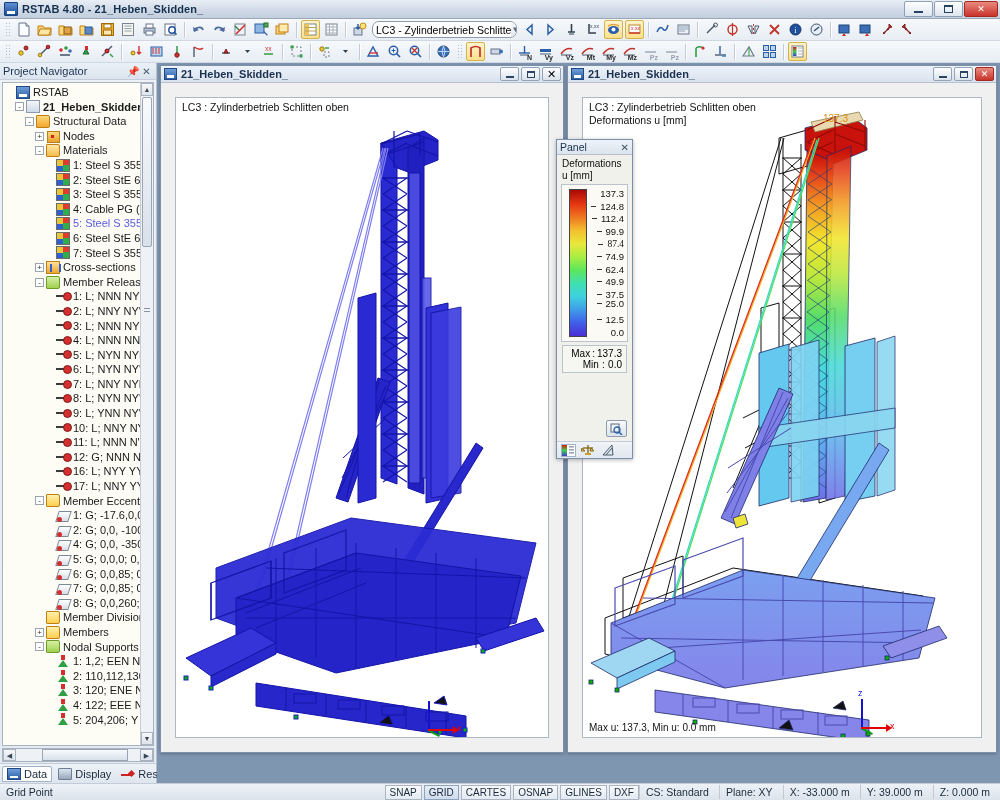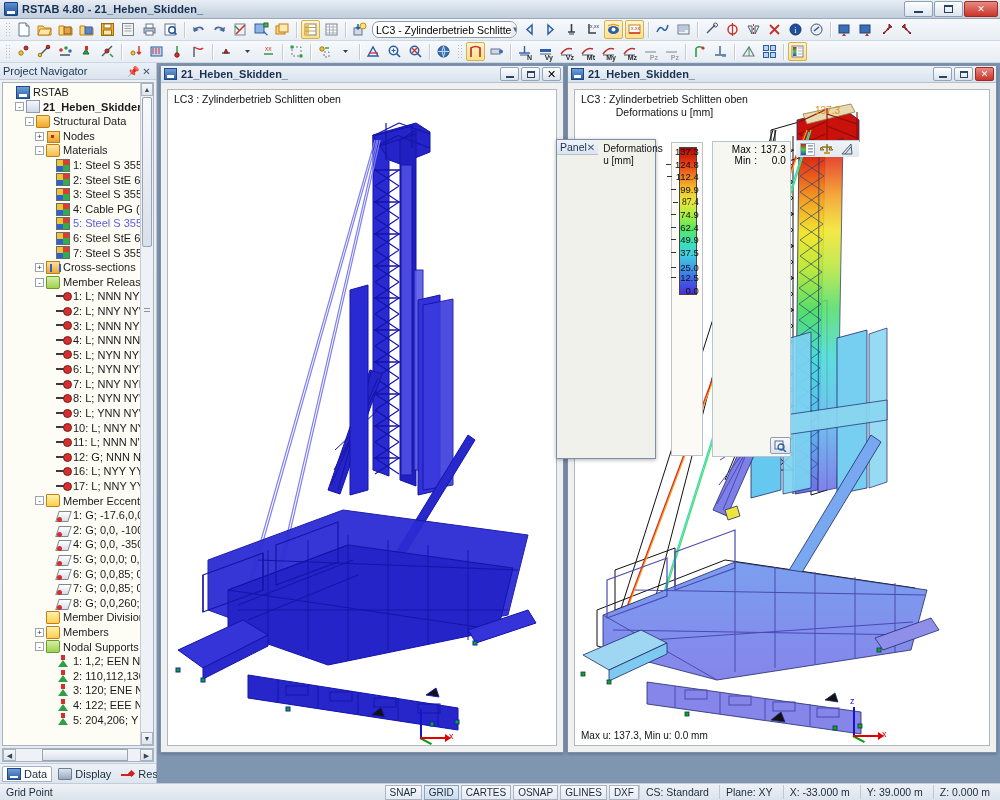--- a/index.html
+++ b/index.html
@@ -142,38 +142,38 @@
   .vwin-title .vi { width:13px; height:12px; margin-right:4px; position:relative;
                     background:linear-gradient(#6f9fd8,#2a5ea8); border:1px solid #1f4884; }
   .vwin-title .vi:after{ content:""; position:absolute; left:2px; top:6px; right:2px; height:3px; background:#fff; }
   .vwin-title .vt { font-size:11px; color:#1a3050; font-weight:bold; }
   .vwin-btns { position:absolute; right:2px; top:1px; display:flex; gap:2px; }
   .vb { width:19px; height:14px; border:1px solid #94a3b5; border-radius:2px;
         background:linear-gradient(#fdfefe,#dbe3ec); display:flex; align-items:center; justify-content:center; }
   .vb.close { background:linear-gradient(#e88a80,#c9342a); border-color:#a5291f; color:#fff; font-size:9px; }
   .vb .mini { width:8px; height:2px; background:#2a4461; margin-top:5px; }
   .vb .maxi { width:8px; height:7px; border:1px solid #2a4461; border-top-width:2px; }
-  .vwin-canvas { flex:1; background:#fff; border:1px solid #aeb8c4; margin:6px; position:relative; overflow:hidden;text-align:center; }
+  .vwin-canvas { flex:1; background:#fff; border:1px solid #aeb8c4; margin:14px; position:relative; overflow:hidden; }
   .caption { position:absolute; left:6px; top:3px; font-size:10.5px; color:#111; line-height:12.5px; white-space:pre; }
   .footnote { position:absolute; left:6px; bottom:4px; font-size:10px; color:#111; }
 
   
   .triad { position:absolute; }
   .triad .lx { position:absolute; left:0; top:12px; width:26px; height:2px; background:#e00000; }
   .triad .lx:after{ content:""; position:absolute; right:-5px; top:-3px; border-left:6px solid #e00000;
                     border-top:4px solid transparent; border-bottom:4px solid transparent; }
   .triad .ly { position:absolute; left:0; top:12px; width:13px; height:2px; background:#0a9c0a;
                transform:rotate(28deg); transform-origin:left center; }
   .triad .lz { position:absolute; left:0; top:-16px; width:2px; height:28px; background:#1414d0; }
   .triad .tx { position:absolute; left:29px; top:6px; font-size:9px; color:#e00000; }
   .triad .tz { position:absolute; left:-3px; top:-27px; font-size:9px; color:#1414d0; }
 
   
-  .panel { position:absolute; width:100px; background:#f1f1ec; border:1px solid #7d90a8;
-           display:flex; flex-direction:row; box-shadow:0 1px 4px rgba(0,0,0,.3); z-index:50; }
+  .panel { position:absolute; width:77px; background:#f1f1ec; border:1px solid #7d90a8;
+           display:flex; flex-direction:column; box-shadow:0 1px 4px rgba(0,0,0,.3); z-index:50; }
   .panel-title { height:15px; display:flex; align-items:center; padding:0 3px;
                  background:linear-gradient(#eef3f9,#dbe4ee); border-bottom:1px solid #b6c1cf; }
   .panel-title .pt { font-size:10.5px; color:#1a3050; flex:1; }
   .panel-title .px { font-size:10px; color:#425468; }
   .panel-hd { font-size:10px; padding:3px 4px 1px 5px; line-height:11.5px; color:#111; }
   .scalebox { margin:2px 4px; background:#fbfaf4; border:1px solid #b9c2cd; padding:4px 3px; display:flex; }
   .grad { width:18px; height:148px; margin-left:4px; border:1px solid #444;
      background:linear-gradient(to top,
        #4b2fd6 0%, #3f5fe8 9%, #3f9ce8 18%, #3fd0e0 27%, #3fe0b0 36%,
        #5ce65c 45%, #a8ee44 54%, #e8e83c 63%, #f2c12e 72%, #ef7a22 81%,
@@ -1454,21 +1454,21 @@
           <div class="ticks" id="ticks">
               <div class="tk" style="top: 0px;">137.3</div>
               <div class="tk" style="top: 12.6364px;"><i></i>124.8</div>
               <div class="tk" style="top: 25.2727px;"><i></i>112.4</div>
               <div class="tk" style="top: 37.9091px;"><i></i>99.9</div>
               <div class="tk" style="top: 50.5455px; font-family: Liberation Serif, serif;"><i></i>87.4</div>
               <div class="tk" style="top: 63.1818px;"><i></i>74.9</div>
               <div class="tk" style="top: 75.8182px;"><i></i>62.4</div>
               <div class="tk" style="top: 88.4545px;"><i></i>49.9</div>
               <div class="tk" style="top: 101.091px;"><i></i>37.5</div>
-              <div class="tk" style="top: 116px; margin-left: 32px;"><i></i>25.0</div>
+              <div class="tk" style="top: 110px; margin-left: 32px;"><i></i>25.0</div>
               <div class="tk" style="top: 126.364px;"><i></i>12.5</div>
               <div class="tk" style="top: 139px;">0.0</div>
             </div>
         </div>
         <div class="mmbox">
           <div class="mmrow">
             <span class="k">Max</span>
             <span class="c">:</span>
             <span class="v">137.3</span>
           </div>

